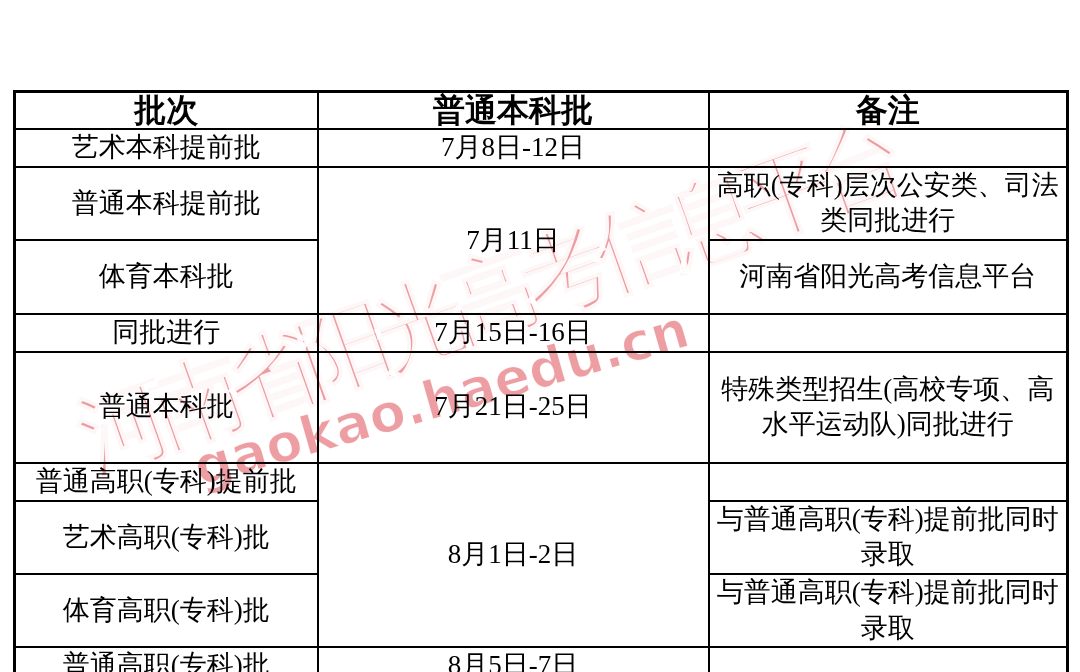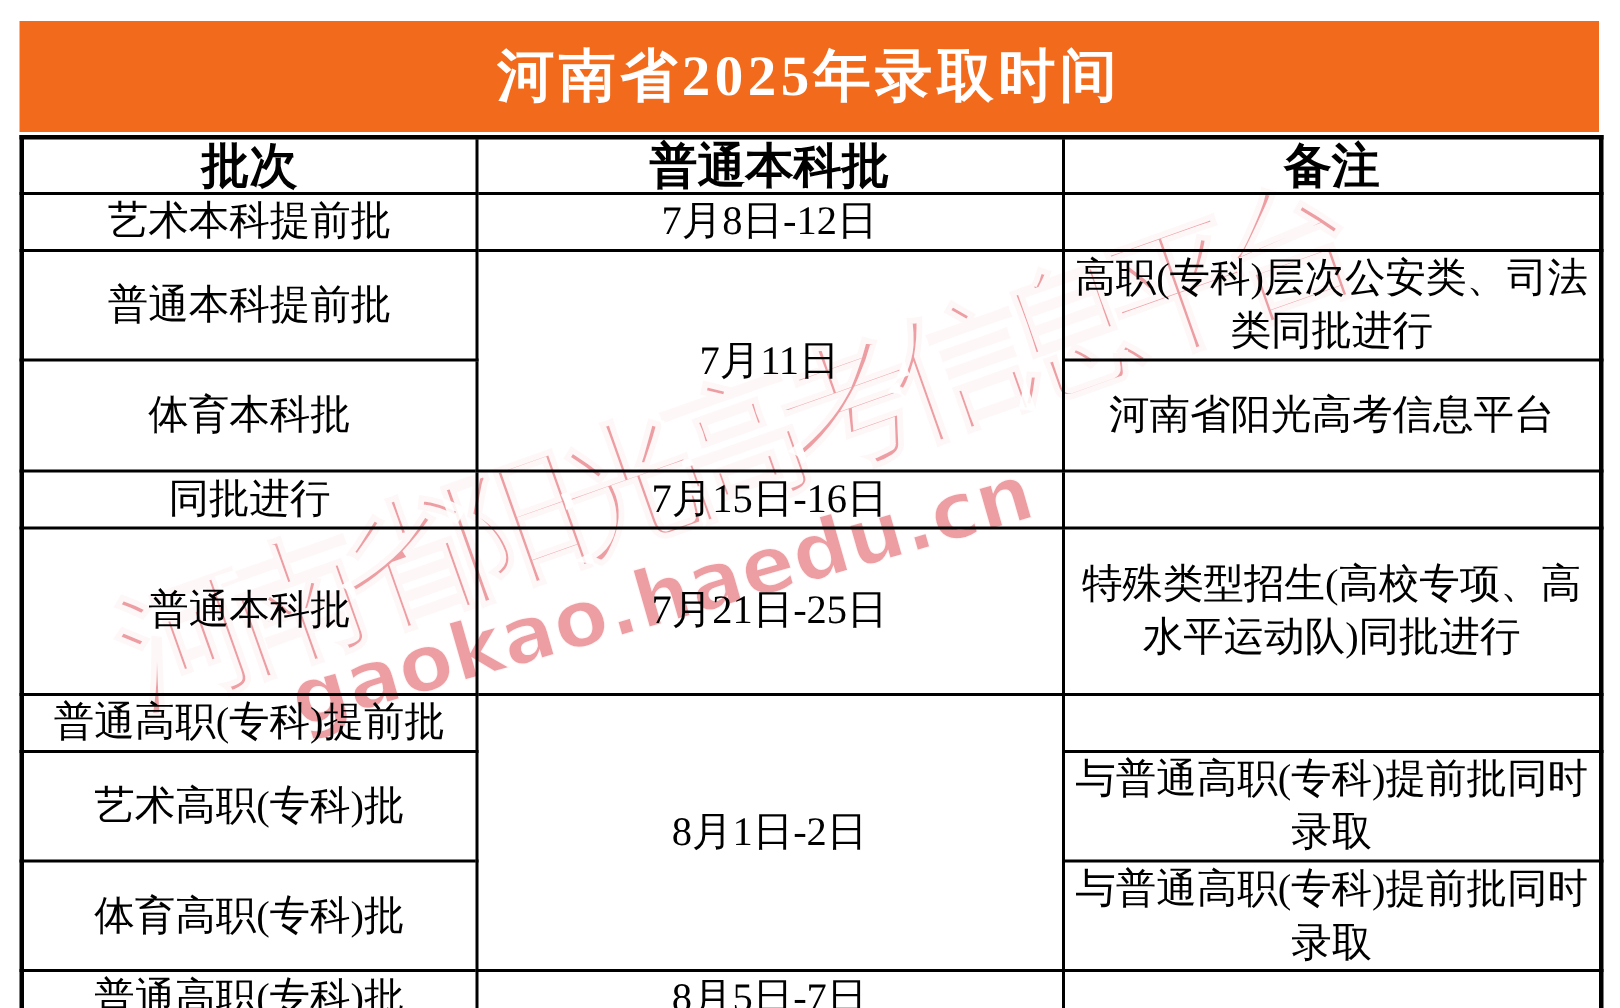--- a/index.html
+++ b/index.html
@@ -50,23 +50,20 @@
 </style>
 </head>
 <body>
 
 <div class="page">
 
   <div class="wm wm-main" style="color: rgba(220, 62, 72, 0.5);">河南省阳光高考信息平台</div>
 
   <div class="wm wm-url" style="color: rgba(220, 62, 72, 0.5);">gaokao.haedu.cn</div>
 
-  <div class="banner" style="background: rgb(242, 107, 28);">
-    <span class="title" style="color: rgb(255, 255, 255);">河南省2025年录取时间</span>
-  </div>
 
   <table class="sched">
     <colgroup>
       <col style="width:303px">
       <col style="width:391px">
       <col style="width:359px">
     </colgroup>
     <thead>
         <tr style="height: 32px;">
           <th>批次</th>

